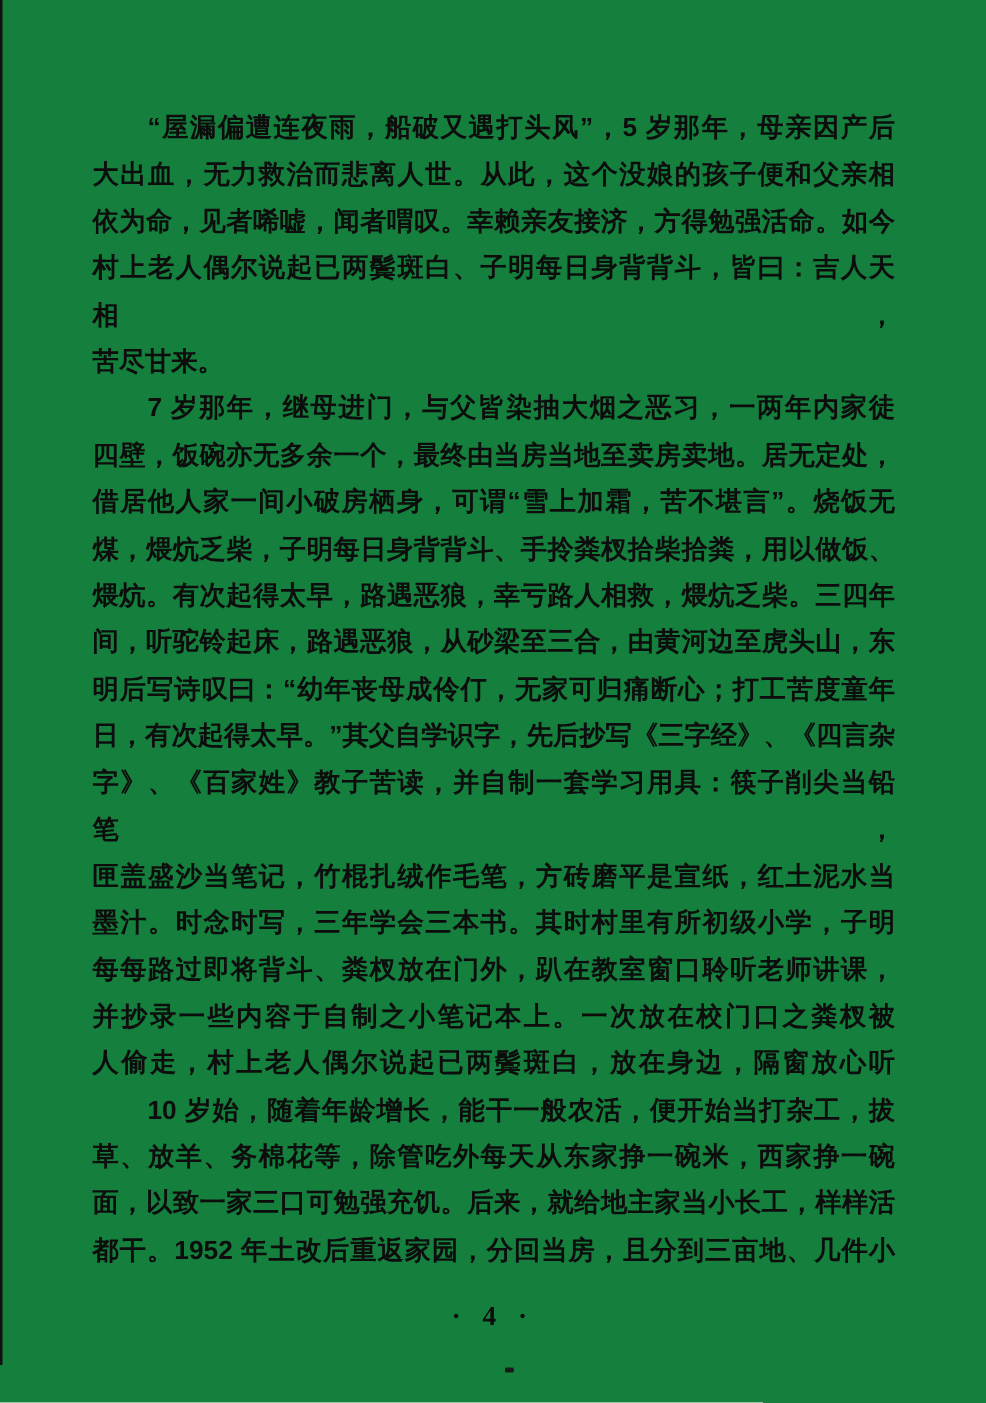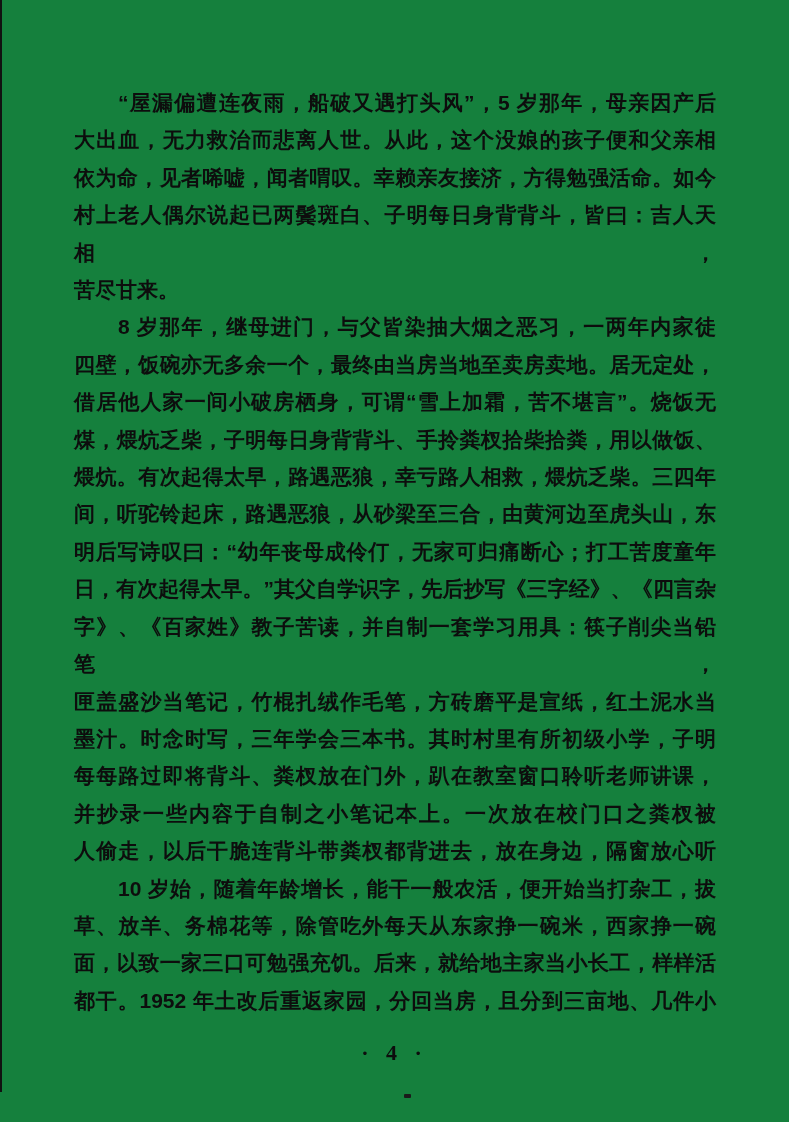--- a/index.html
+++ b/index.html
@@ -84,34 +84,34 @@
 
     <p class="para">
       <span class="line first">“屋漏偏遭连夜雨，船破又遇打头风”，5 岁那年，母亲因产后</span>
       <span class="line">大出血，无力救治而悲离人世。从此，这个没娘的孩子便和父亲相</span>
       <span class="line">依为命，见者唏嘘，闻者喟叹。幸赖亲友接济，方得勉强活命。如今</span>
       <span class="line">村上老人偶尔说起已两鬓斑白、子明每日身背背斗，皆曰：吉人天相，</span>
       <span class="line last">苦尽甘来。</span>
     </p>
 
     <p class="para">
-      <span class="line first">8 岁那年，继母进门，与父皆染抽大烟之恶习，一两年内家徒</span>
+      <span class="line first">7 岁那年，继母进门，与父皆染抽大烟之恶习，一两年内家徒</span>
       <span class="line">四壁，饭碗亦无多余一个，最终由当房当地至卖房卖地。居无定处，</span>
       <span class="line">借居他人家一间小破房栖身，可谓“雪上加霜，苦不堪言”。烧饭无</span>
       <span class="line">煤，煨炕乏柴，子明每日身背背斗、手拎粪杈拾柴拾粪，用以做饭、</span>
       <span class="line">煨炕。有次起得太早，路遇恶狼，幸亏路人相救，煨炕乏柴。三四年</span>
       <span class="line">间，听驼铃起床，路遇恶狼，从砂梁至三合，由黄河边至虎头山，东</span>
       <span class="line">明后写诗叹曰：“幼年丧母成伶仃，无家可归痛断心；打工苦度童年</span>
       <span class="line">日，有次起得太早。”其父自学识字，先后抄写《三字经》、《四言杂</span>
       <span class="line">字》、《百家姓》教子苦读，并自制一套学习用具：筷子削尖当铅笔，</span>
       <span class="line">匣盖盛沙当笔记，竹棍扎绒作毛笔，方砖磨平是宣纸，红土泥水当</span>
       <span class="line">墨汁。时念时写，三年学会三本书。其时村里有所初级小学，子明</span>
       <span class="line">每每路过即将背斗、粪杈放在门外，趴在教室窗口聆听老师讲课，</span>
       <span class="line">并抄录一些内容于自制之小笔记本上。一次放在校门口之粪杈被</span>
-      <span class="line">人偷走，以后干脆连背斗带粪杈都背进去，放在身边，隔窗放心听</span>
+      <span class="line">人偷走，村上老人偶尔说起已两鬓斑白，放在身边，隔窗放心听</span>
     </p>
 
     <p class="para">
       <span class="line first">10 岁始，随着年龄增长，能干一般农活，便开始当打杂工，拔</span>
       <span class="line">草、放羊、务棉花等，除管吃外每天从东家挣一碗米，西家挣一碗</span>
       <span class="line">面，以致一家三口可勉强充饥。后来，就给地主家当小长工，样样活</span>
       <span class="line">都干。1952 年土改后重返家园，分回当房，且分到三亩地、几件小</span>
     </p>
 
   </div>

